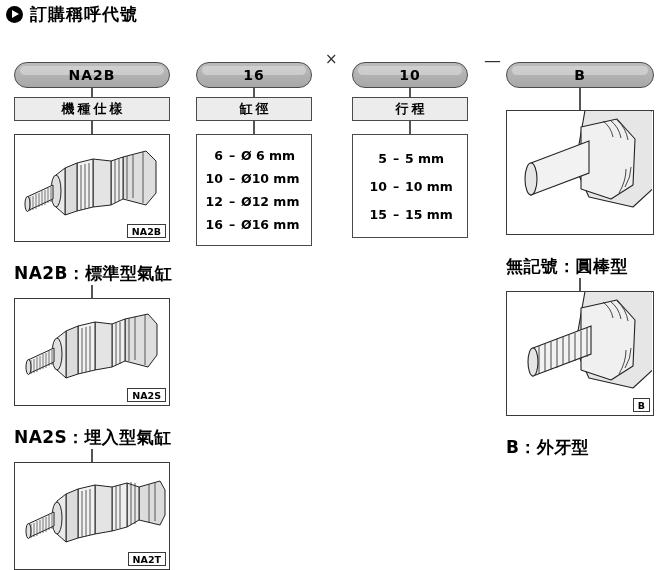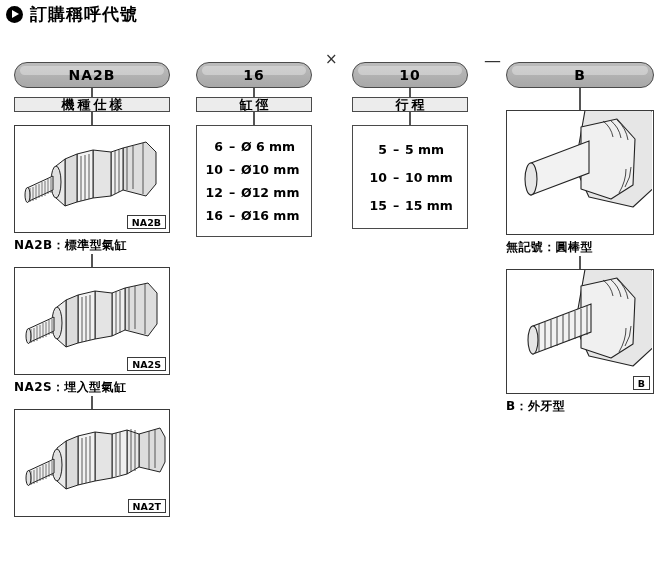--- a/index.html
+++ b/index.html
@@ -47,21 +47,21 @@
   }
   .pill span { position:relative; z-index:2; }
 
   
   .conn { width:1.2px; background:#555; margin:0 auto; }
   .conn-8 { height:9px; }
   .conn-12 { height:13px; }
 
   
   .labelbox {
-    height:15px; background:#ececec; border:1.2px solid #4a4a4a;
+    height:24px; background:#ececec; border:1.2px solid #4a4a4a;
     display:flex; align-items:center; justify-content:center;
     font-size:13px; font-weight:bold; letter-spacing:3px; text-indent:3px;
   }
 
   
   .listbox {
     border:1.3px solid #4a4a4a; background:#fff;
     padding:9px 6px 9px 6px;
   }
   .opt { display:flex; align-items:center; font-size:12.5px; font-weight:bold; white-space:nowrap; }
@@ -74,21 +74,21 @@
 
   
   .panel { border:1.3px solid #3a3a3a; background:#fff; position:relative; overflow:hidden; }
   .panel-a { height:108px; }
   .panel-r { height:125px; }
   .badge {
     position:absolute; right:3px; bottom:3px;
     border:1.1px solid #3a3a3a; background:#fff;
     font-size:9.5px; font-weight:bold; padding:1px 4px 0 4px; line-height:11px;
   }
-  .caption { font-size:12px; font-weight:bold; margin-top:4px; letter-spacing:0.4px; white-space:nowrap; }
+  .caption { font-size:17px; font-weight:bold; margin-top:20px; letter-spacing:0.4px; white-space:nowrap; }
 
   
   .sep { position:absolute; top:50px; font-size:15px; color:#333; font-weight:normal; }
   .sep-x { left:325px; }
   .sep-d { left:484px; font-size:17px; }
 
   svg { display:block; }
 </style>
 </head>
 <body>

